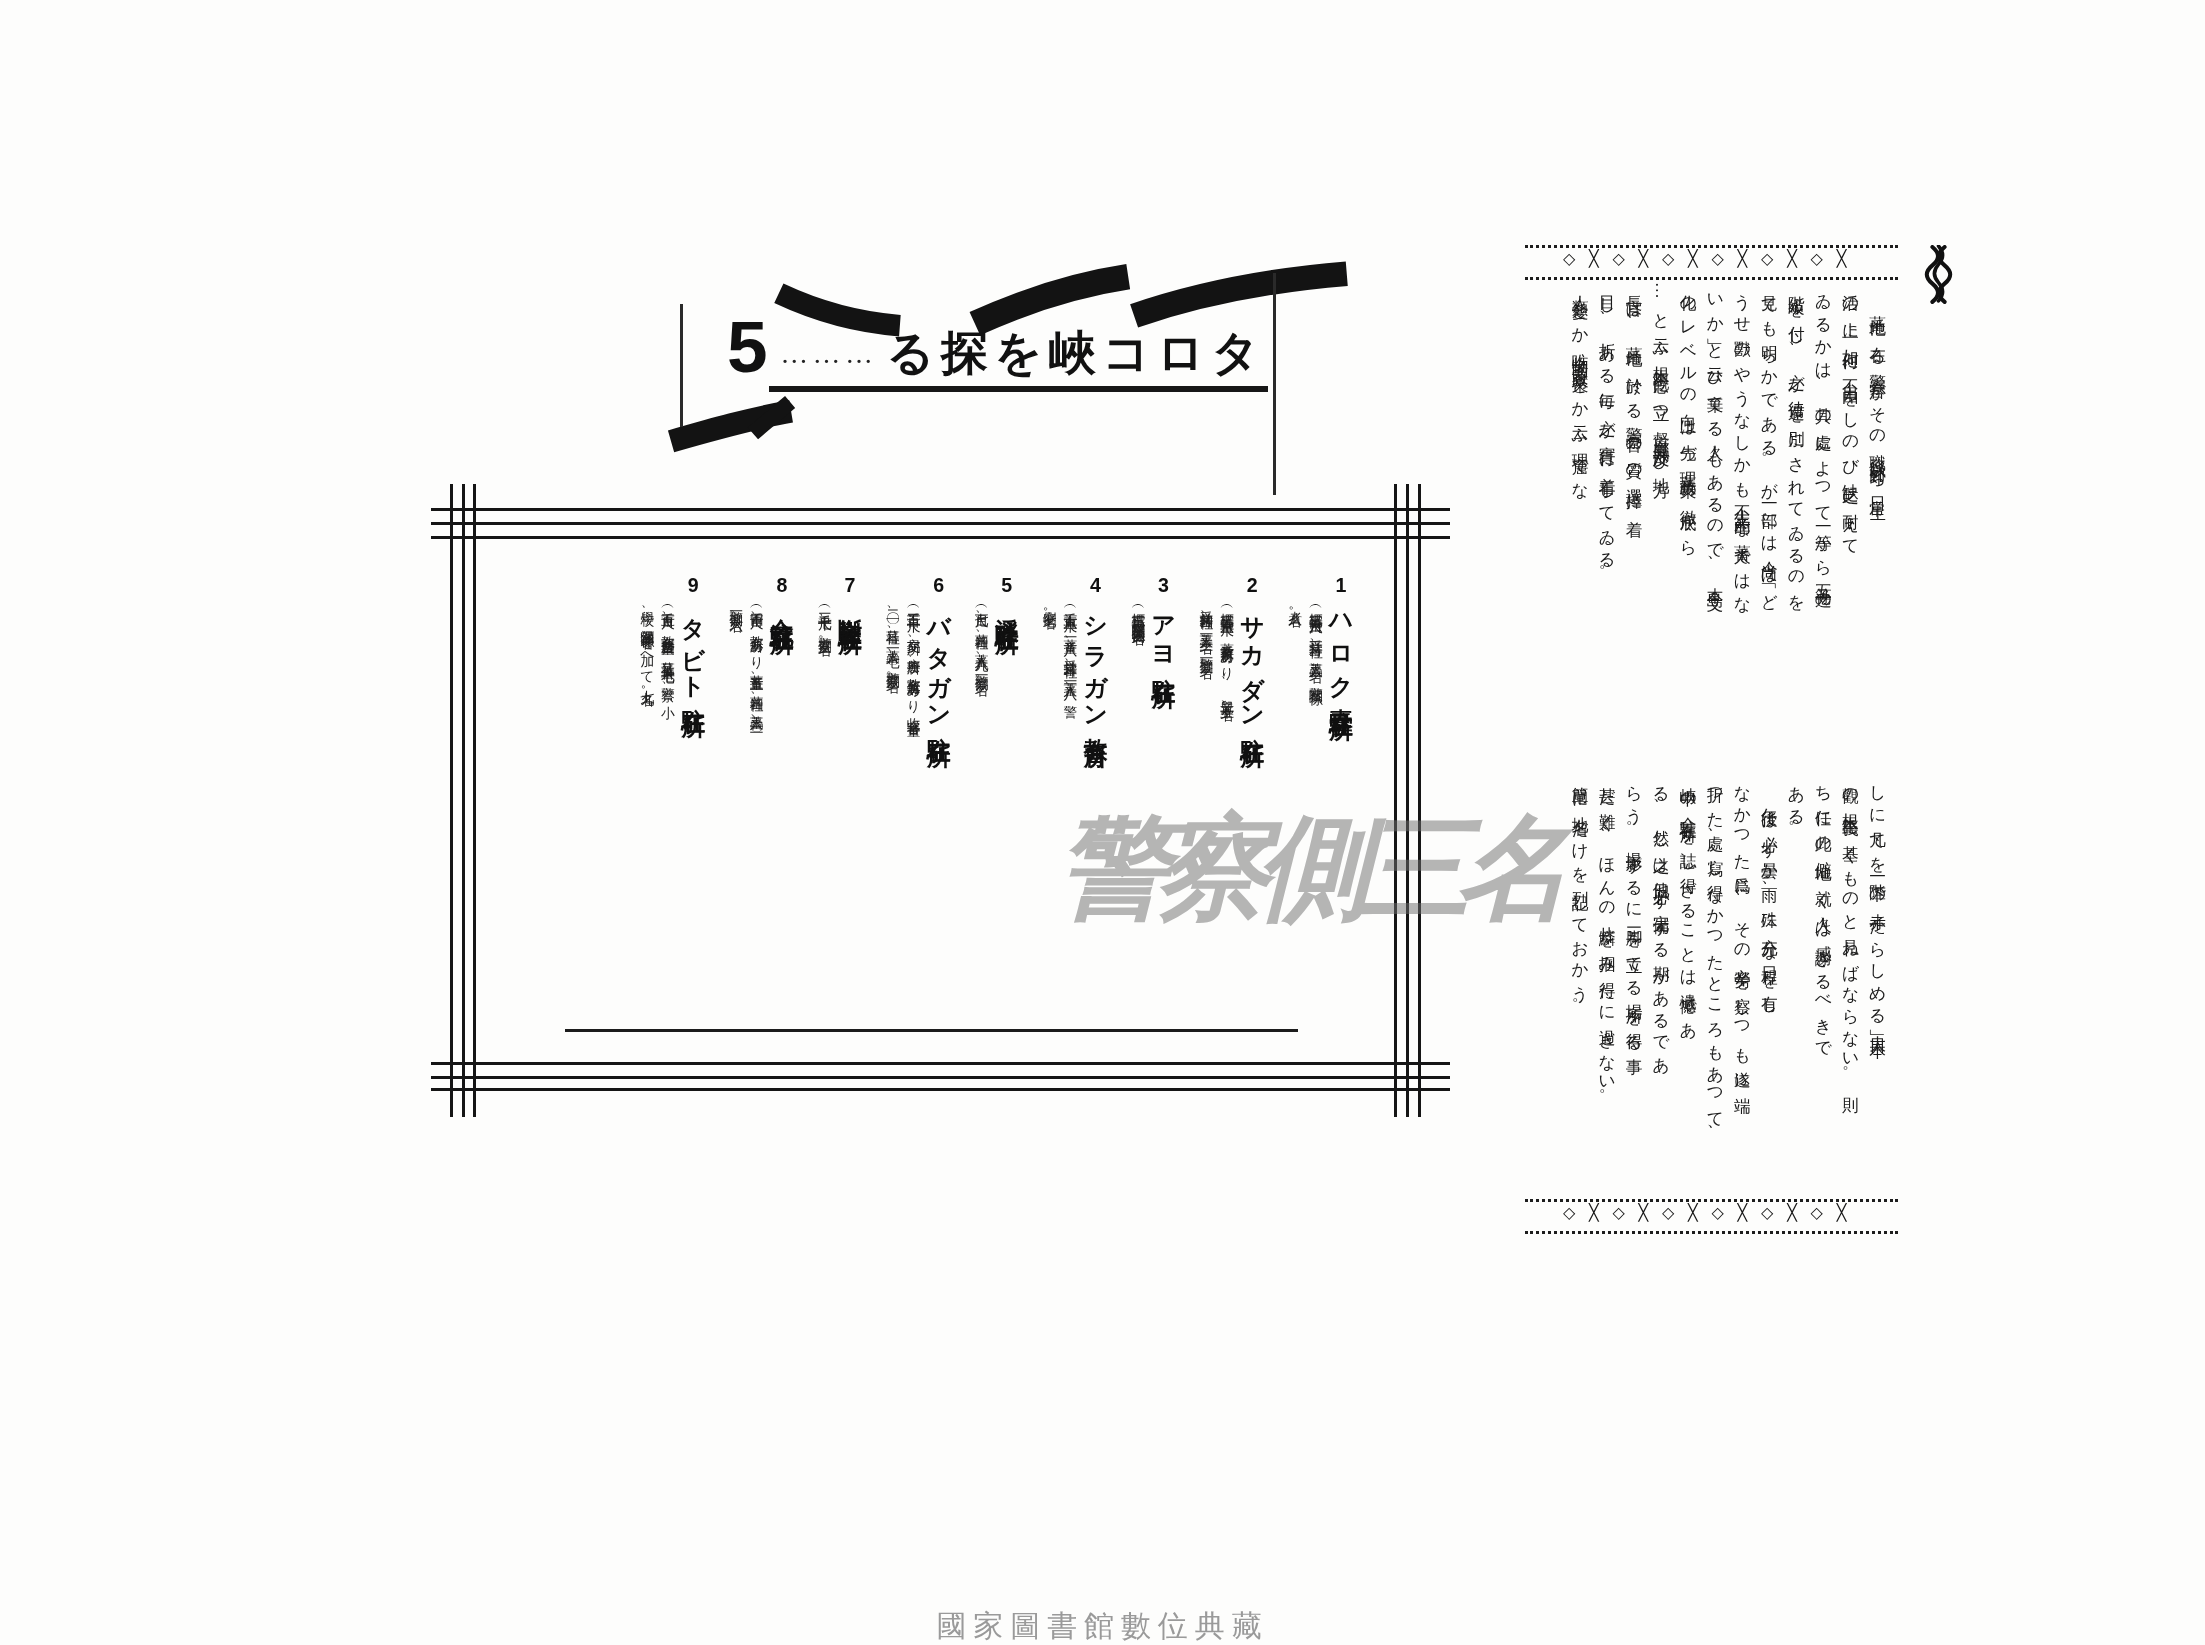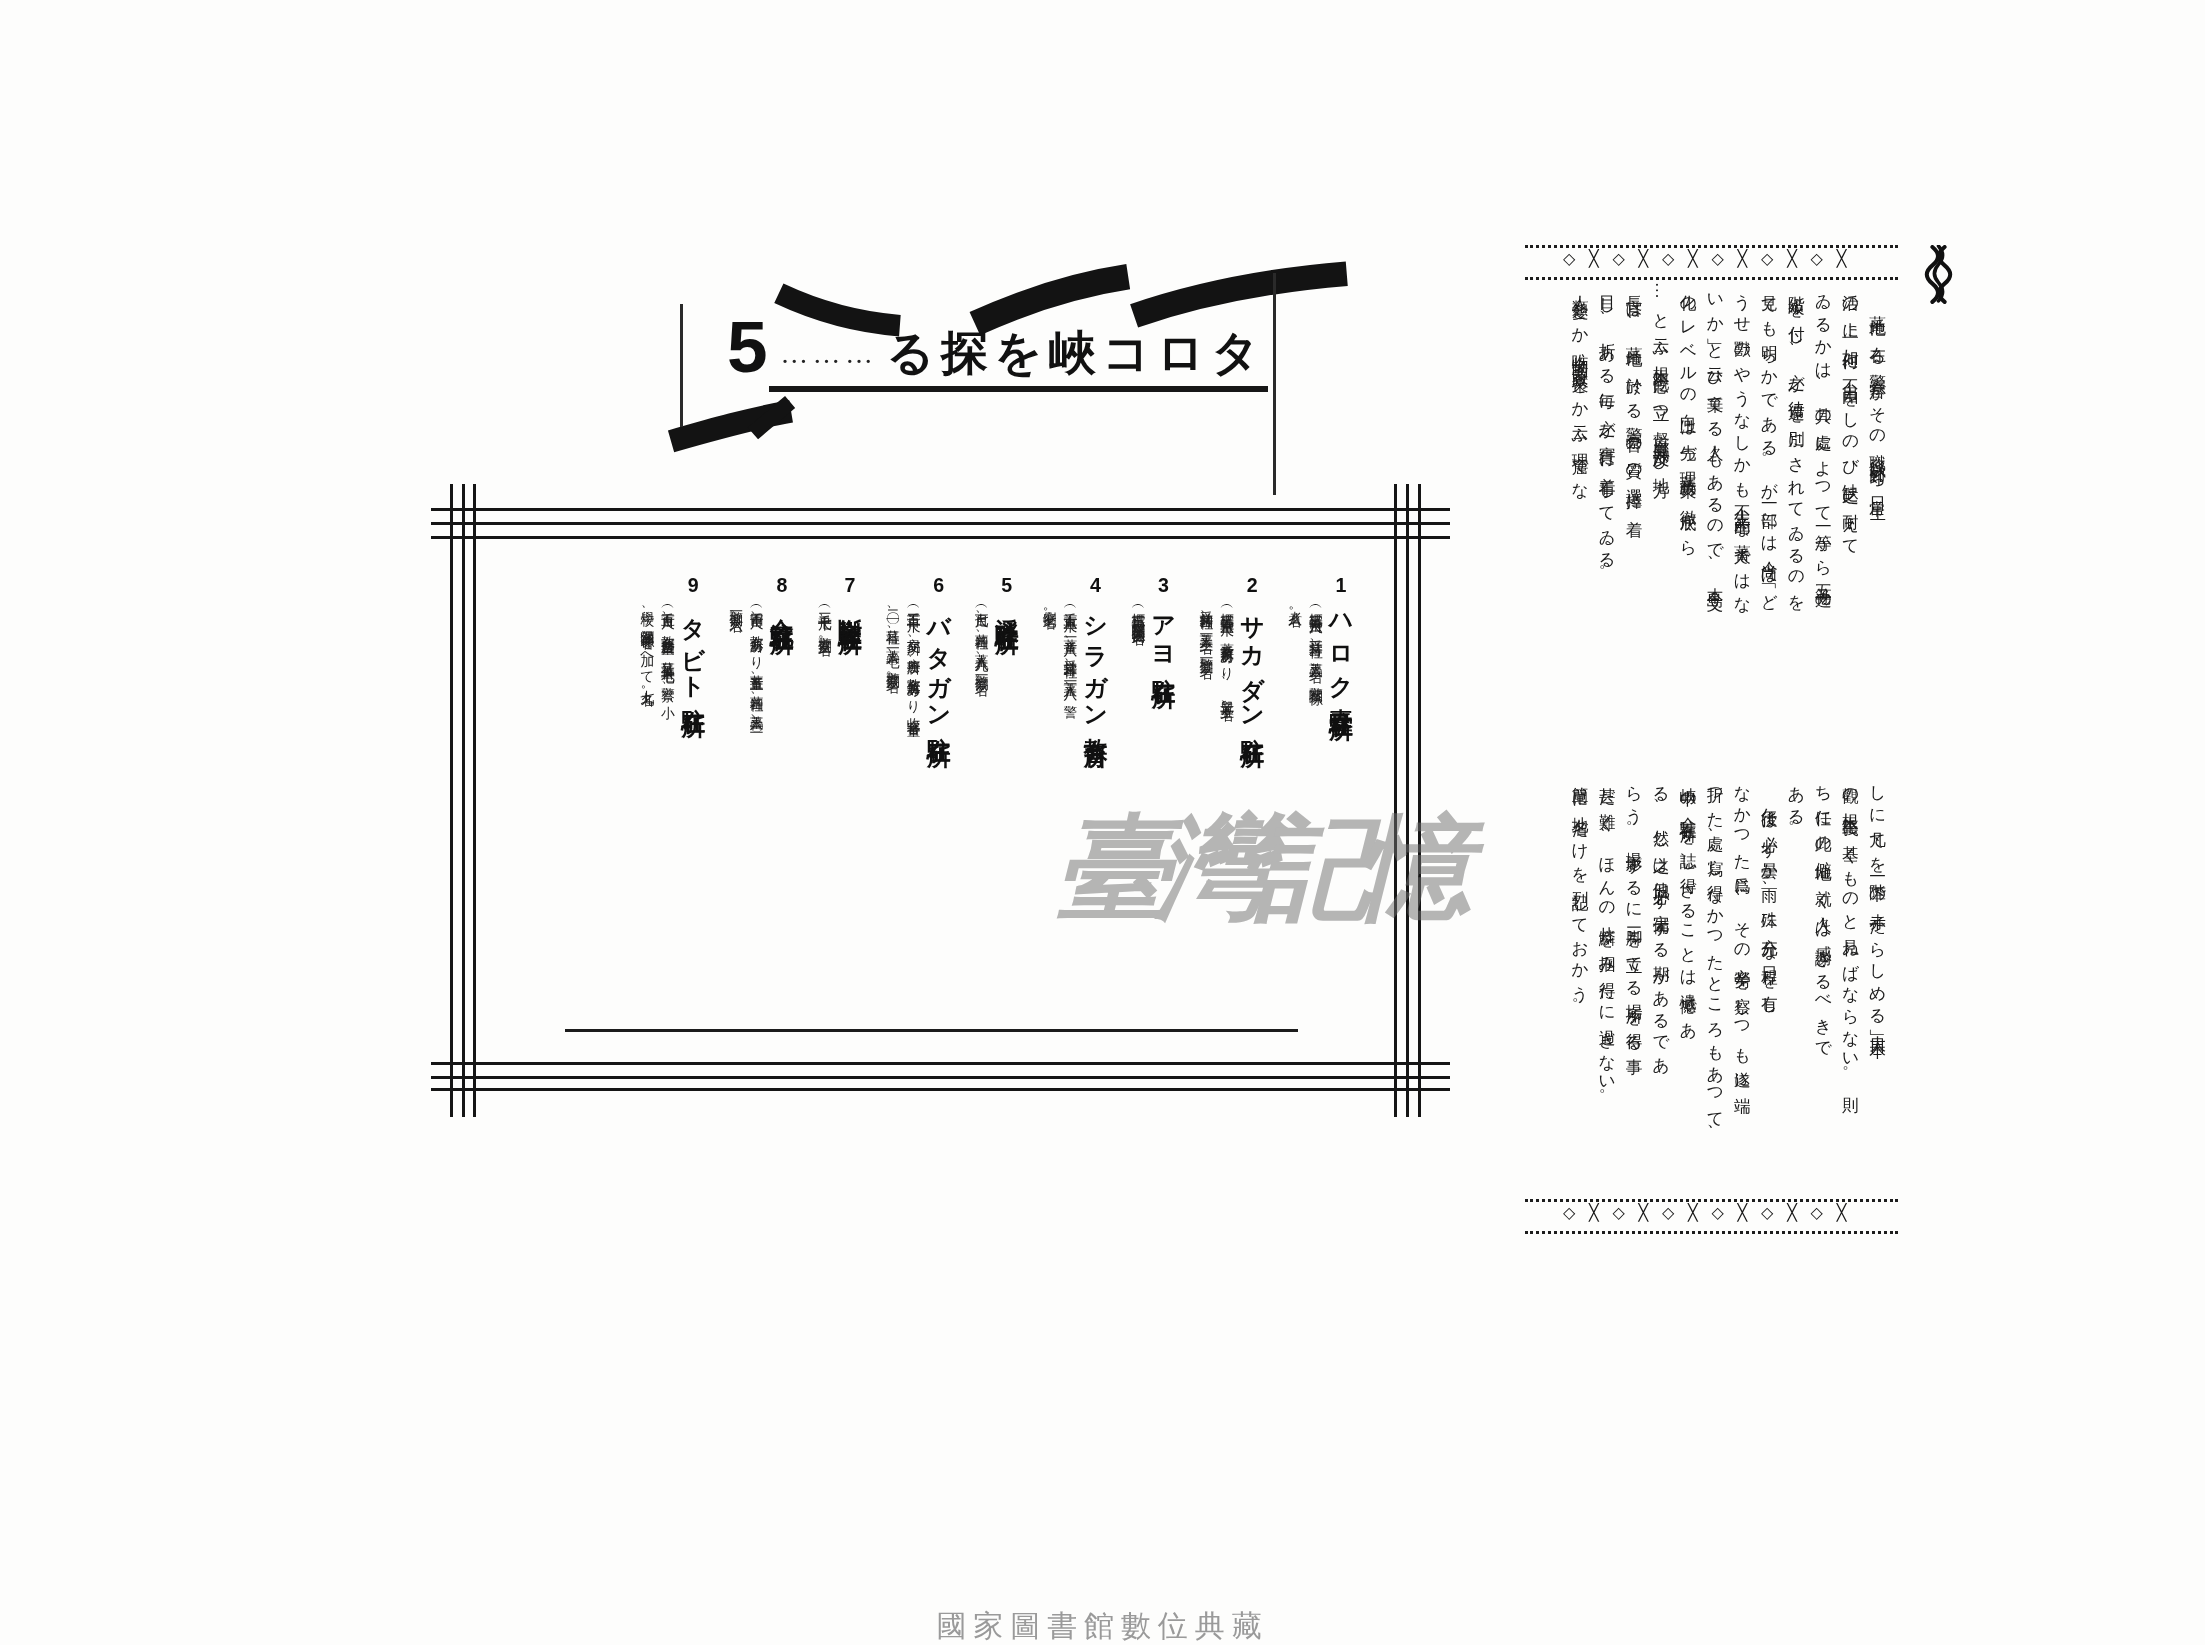--- a/index.html
+++ b/index.html
@@ -176,18 +176,18 @@
       <div class="st-detail vtext">（千四百尺）、教育所あり蕃童三五、蕃社四、蕃人二〇三、
 警察側一六名。</div>
     </div>
     <div class="station">
       <div class="st-name"><span class="st-no">9</span><span>タビト駐在所</span></div>
       <div class="st-detail vtext">（千五百尺）、教育所蕃童四二、蕃社二蕃人七七、警察、小
 學校、酒保關係者を加へて七九名。</div>
     </div>
   </div>
 
-  <div class="wm-cjk">臺灣記憶</div>
+  <div class="wm-cjk">警察側三名</div>
 
   <div class="footer">國家圖書館數位典藏</div>
 
 </div>
 
 
 </body></html>

